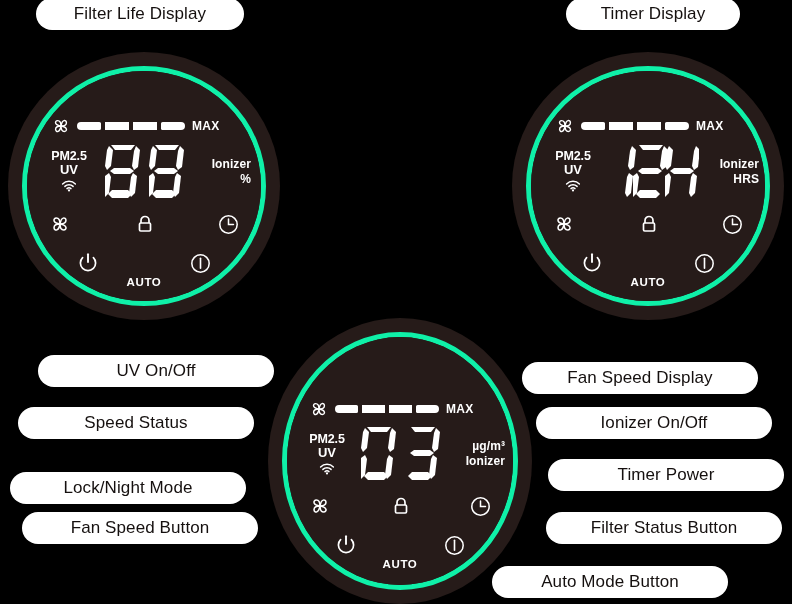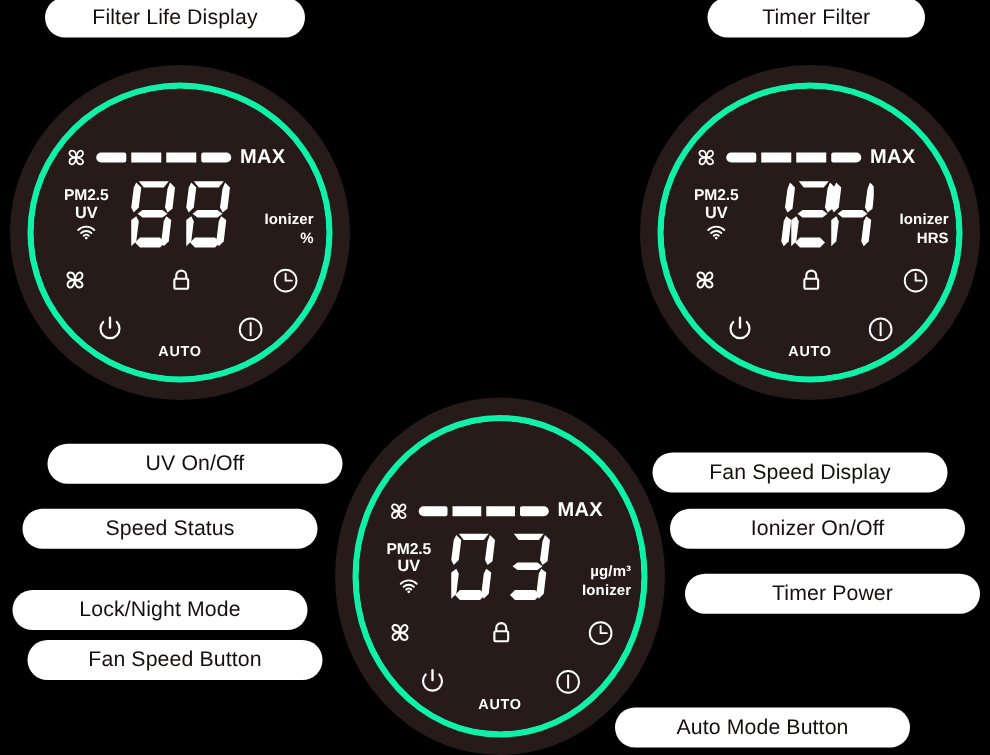--- a/index.html
+++ b/index.html
@@ -48,48 +48,48 @@
     overflow:hidden;
   }
 
   
   .fanrow{position:absolute;display:flex;align-items:center;}
   .fanicon{flex:0 0 auto;}
   .bars{display:flex;align-items:center;gap:4px;margin-left:6px;}
   .bar{background:#ffffff;height:8px;}
   .bar.b1{border-radius:5px 2px 2px 5px;}
   .bar.b4{border-radius:2px 5px 5px 2px;}
-  .maxlbl{color:#ffffff;font-weight:bold;font-size:16px;margin-left:7px;letter-spacing:.3px;}
+  .maxlbl{color:#ffffff;font-weight:bold;font-size:12px;margin-left:7px;letter-spacing:.3px;}
 
   .leftcol{position:absolute;color:#ffffff;text-align:center;line-height:1.12;}
   .leftcol .pm{font-weight:bold;font-size:12.5px;letter-spacing:-.1px;}
   .leftcol .uv{font-weight:bold;font-size:13px;}
   .leftcol .wifi{display:flex;justify-content:center;margin-top:2px;}
 
-  .rightcol{position:absolute;color:#ffffff;text-align:right;line-height:1.22;margin-top:11px;}
+  .rightcol{position:absolute;color:#ffffff;text-align:right;line-height:1.22;}
   .rightcol div{font-weight:bold;font-size:12px;letter-spacing:.1px;}
 
   .digits{position:absolute;display:flex;align-items:center;}
 
   .btnrow{position:absolute;width:100%;left:0;display:flex;justify-content:space-between;align-items:center;}
   .autolbl{position:absolute;color:#ffffff;font-weight:bold;font-size:11.5px;letter-spacing:.6px;}
 
   svg{display:block;}
 </style>
 </head>
 <body>
 
 <div class="stage">
 
   <div class="pill" style="left:36px;top:-2px;width:208px;">
     <span>Filter Life Display</span>
   </div>
 
   <div class="pill" style="left:566px;top:-2px;width:174px;">
-    <span>Timer Filter</span>
+    <span>Timer Display</span>
   </div>
 
   <div class="panel" style="left:8px;top:52px;width:272px;height:268px;">
     <div class="ring" style="left:14px;top:14px;width:244px;height:240px;"></div>
     <div class="face" style="left:19px;top:19px;width:234px;height:230px;">
 
       <div class="fanrow" style="left:24px;top:45px;">
         <span class="fanicon">
           <svg width="20" height="20" viewBox="0 0 24 24">
             <g fill="none" stroke="#fff" stroke-width="1.7" stroke-linejoin="round">
@@ -333,20 +333,23 @@
 
   <div class="pill" style="left:522px;top:362px;width:236px;">
     <span>Fan Speed Display</span>
   </div>
   <div class="pill" style="left:536px;top:407px;width:236px;">
     <span>Ionizer On/Off</span>
   </div>
   <div class="pill" style="left:548px;top:459px;width:236px;">
     <span>Timer Power</span>
   </div>
+  <div class="pill" style="left:546px;top:512px;width:236px;">
+    <span>Filter Status Button</span>
+  </div>
   <div class="pill" style="left:492px;top:566px;width:236px;">
     <span>Auto Mode Button</span>
   </div>
 
   <div class="panel" style="left:268px;top:318px;width:264px;height:286px;">
     <div class="ring" style="left:14px;top:14px;width:236px;height:258px;"></div>
     <div class="face" style="left:19px;top:19px;width:226px;height:248px;">
 
       <div class="fanrow" style="left:22px;top:62px;">
         <span class="fanicon">

